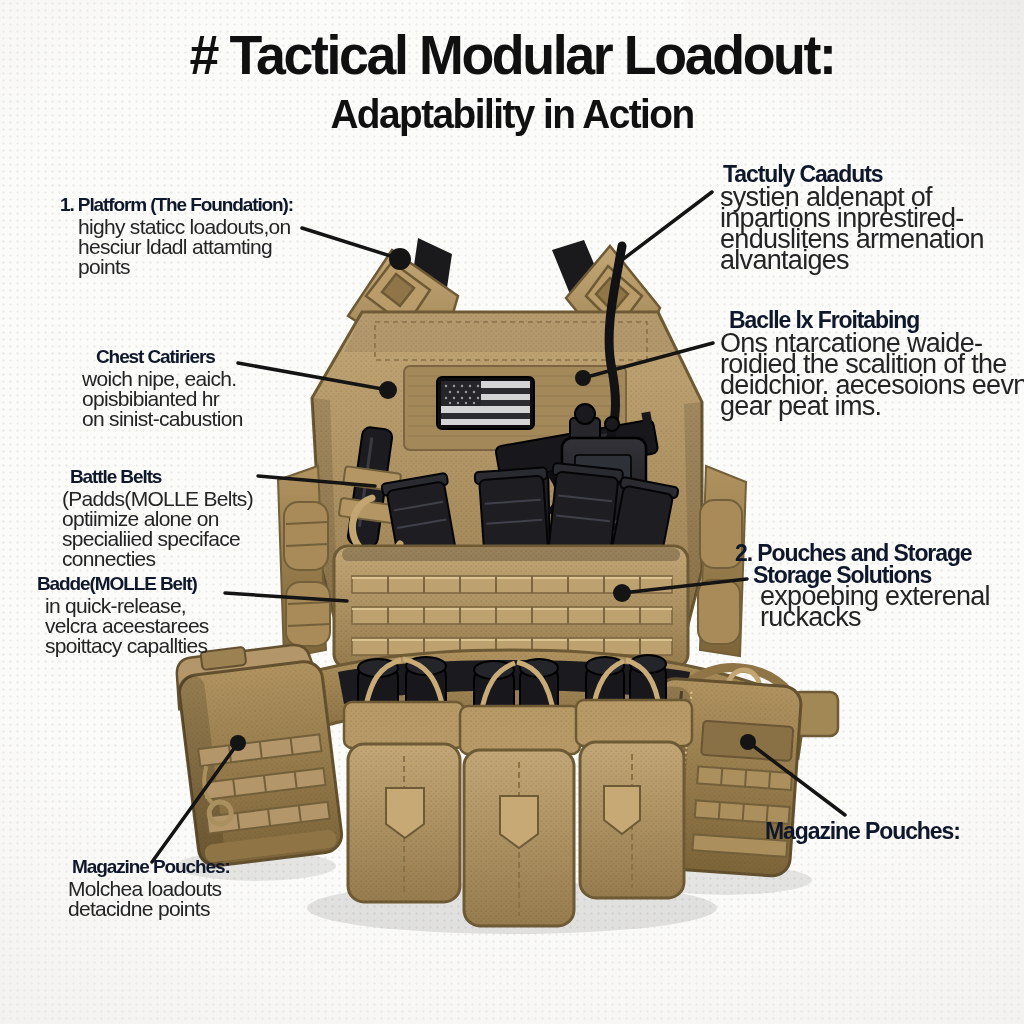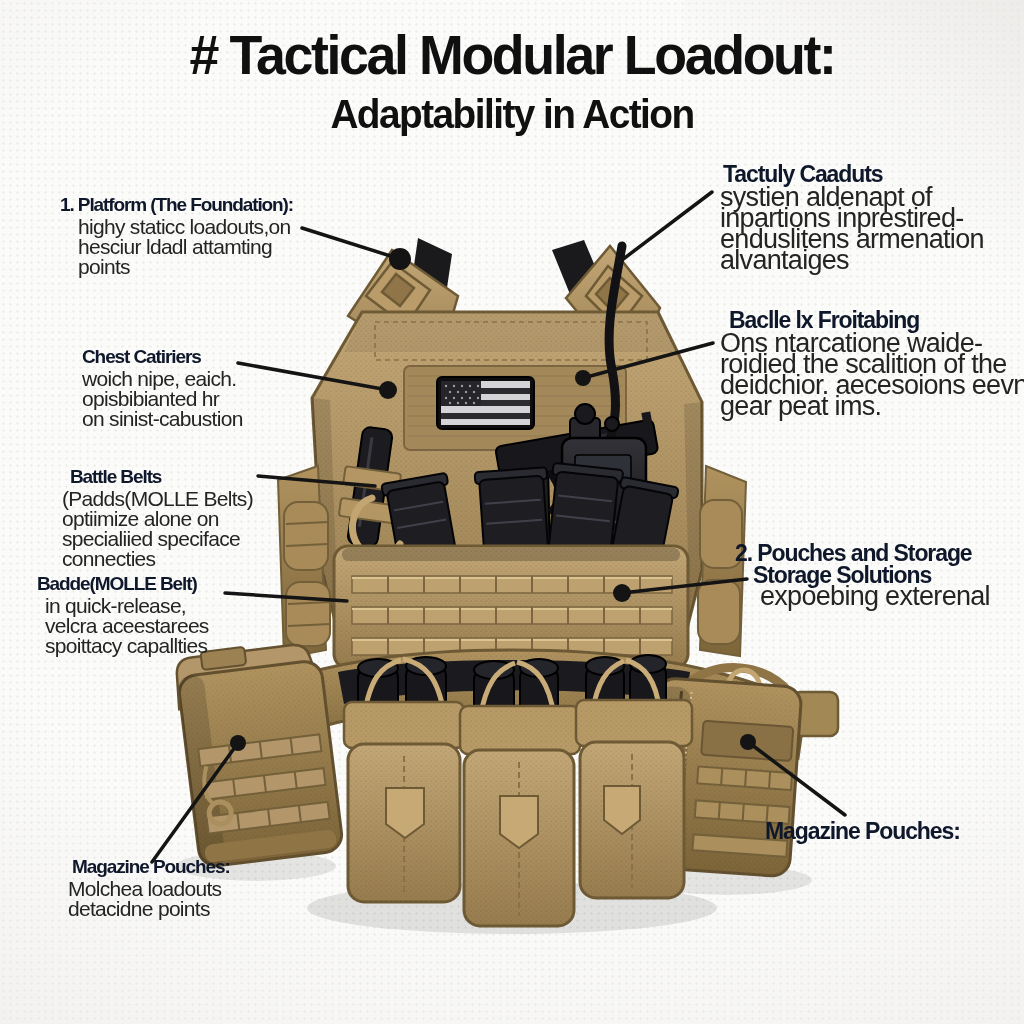--- a/index.html
+++ b/index.html
@@ -389,21 +389,21 @@
 <div class="callout callout-l" style="left:60px;top:193px">
   <h3>1. Platform (The Foundation):</h3>
   <div class="body" style="margin-left:18px">
     <div>highy staticc loadouts,on</div>
     <div>hesciur ldadl attamting</div>
     <div>points</div>
   </div>
 </div>
 
 <div class="callout callout-l" style="left:82px;top:345px">
-  <h3 style="margin-left:0">Chest Catiriers</h3>
+  <h3 style="margin-left:14px">Chest Catiriers</h3>
   <div class="body">
     <div>woich nipe, eaich.</div>
     <div>opisbibianted hr</div>
     <div>on sinist-cabustion</div>
   </div>
 </div>
 
 <div class="callout callout-l" style="left:62px;top:465px">
   <h3 style="margin-left:8px">Battle Belts</h3>
   <div class="body">
@@ -449,18 +449,19 @@
     <div>deidchior. aecesoions eevn</div>
     <div>gear peat ims.</div>
   </div>
 </div>
 
 <div class="callout callout-r twoline" style="left:735px;top:542px">
   <h3>2. Pouches and Storage</h3>
   <h3 style="margin-left:18px">Storage Solutions</h3>
   <div class="body" style="margin-left:25px">
     <div>expoebing exterenal</div>
+    <div>ruckacks</div>
   </div>
 </div>
 
 <div class="callout callout-r" style="left:762px;top:819px">
   <h3 style="margin-left:3px">Magazine Pouches:</h3>
 </div>
 
 </body></html>

